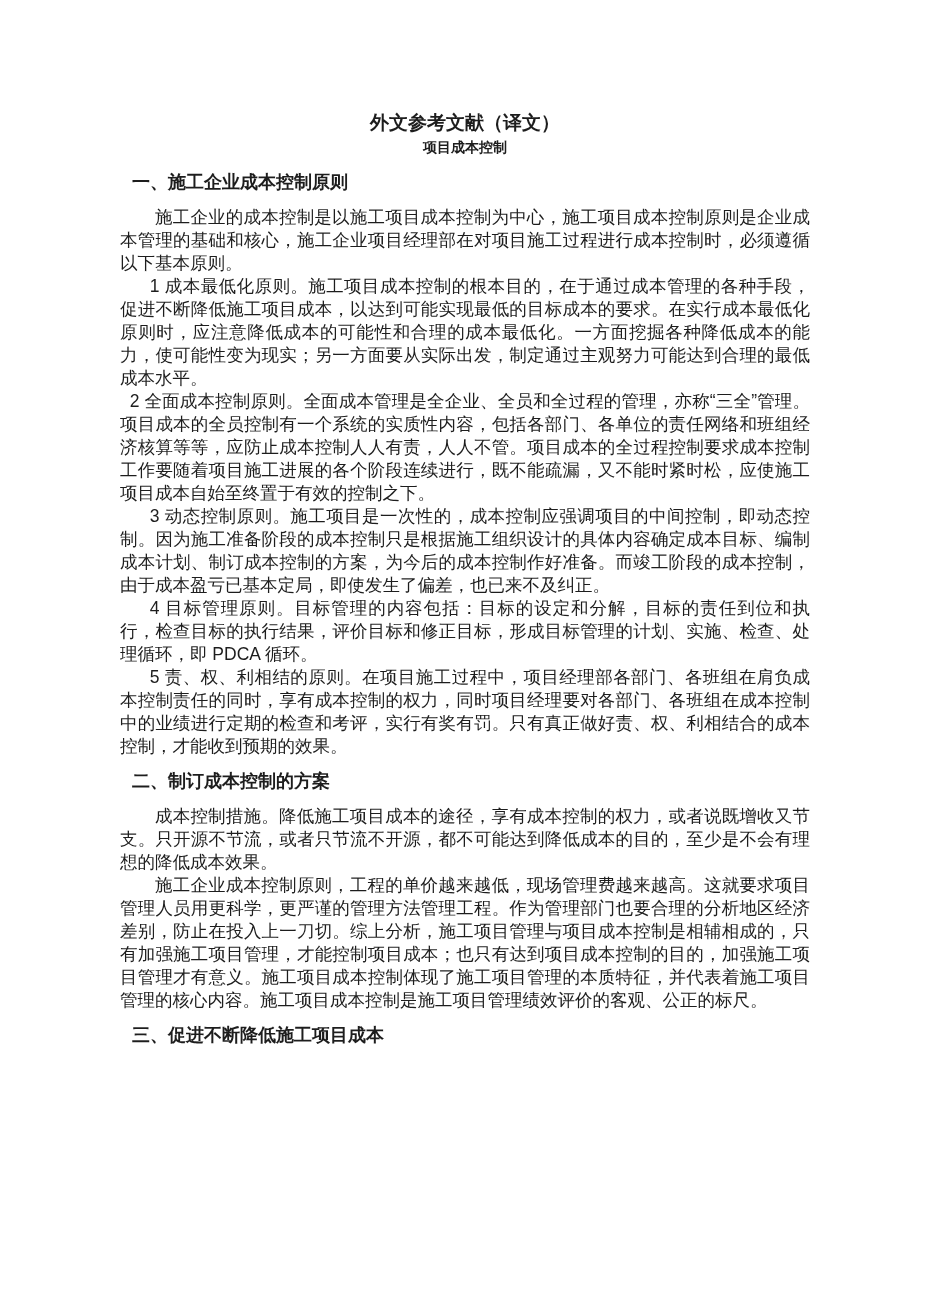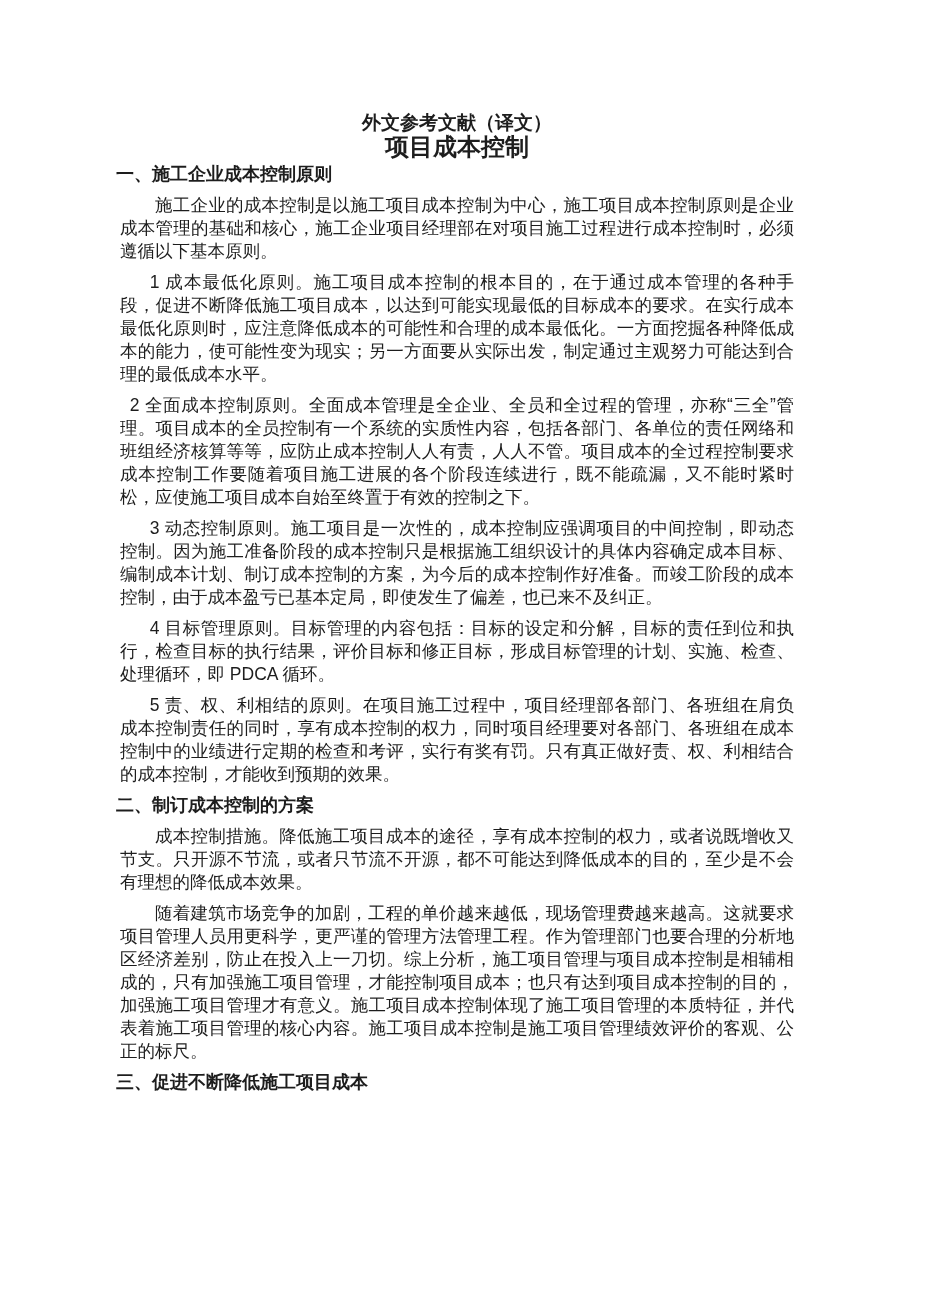--- a/index.html
+++ b/index.html
@@ -10,47 +10,47 @@
   body {
     position: relative;
     width: 925px;
     height: 1308px;
     overflow: hidden;
     font-family: "Liberation Sans", sans-serif;
     color: #1d1d1d;
   }
   .page {
     position: absolute;
-    left: 112px;
+    left: 120px;
     top: 110px;
     width: 690px;
   }
   .doc-title {
     font-size: 19px;
     font-weight: 700;
     text-align: center;
     line-height: 25px;
   }
   .doc-subtitle {
-    font-size: 24px;
+    font-size: 14px;
     font-weight: 700;
     text-align: center;
     line-height: 24px;
   }
   .sec-heading {
     font-size: 18px;
     font-weight: 700;
     line-height: 23px;
-    margin: 4px;
+    margin: 12px;
     text-align: left;
   }
   .para {
     font-size: 17.5px;
     line-height: 23px;
-    margin: 8px;
+    margin: 0;
     text-align: justify;
     text-justify: inter-ideograph;
     word-break: break-all;
   }
   .para.normal { text-indent: 2em; }
   .para.num    { text-indent: 1.7em; }
   .para.num-sm { text-indent: 0.55em; }
 </style>
 </head>
 <body style="color: rgb(29, 29, 29); background: rgb(255, 255, 255);">
@@ -61,16 +61,16 @@
   <div id="doc-body">
       <h3 class="sec-heading">一、施工企业成本控制原则</h3>
       <p class="para normal">施工企业的成本控制是以施工项目成本控制为中心，施工项目成本控制原则是企业成本管理的基础和核心，施工企业项目经理部在对项目施工过程进行成本控制时，必须遵循以下基本原则。</p>
       <p class="para num">1 成本最低化原则。施工项目成本控制的根本目的，在于通过成本管理的各种手段，促进不断降低施工项目成本，以达到可能实现最低的目标成本的要求。在实行成本最低化原则时，应注意降低成本的可能性和合理的成本最低化。一方面挖掘各种降低成本的能力，使可能性变为现实；另一方面要从实际出发，制定通过主观努力可能达到合理的最低成本水平。</p>
       <p class="para num-sm">2 全面成本控制原则。全面成本管理是全企业、全员和全过程的管理，亦称“三全”管理。项目成本的全员控制有一个系统的实质性内容，包括各部门、各单位的责任网络和班组经济核算等等，应防止成本控制人人有责，人人不管。项目成本的全过程控制要求成本控制工作要随着项目施工进展的各个阶段连续进行，既不能疏漏，又不能时紧时松，应使施工项目成本自始至终置于有效的控制之下。</p>
       <p class="para num">3 动态控制原则。施工项目是一次性的，成本控制应强调项目的中间控制，即动态控制。因为施工准备阶段的成本控制只是根据施工组织设计的具体内容确定成本目标、编制成本计划、制订成本控制的方案，为今后的成本控制作好准备。而竣工阶段的成本控制，由于成本盈亏已基本定局，即使发生了偏差，也已来不及纠正。</p>
       <p class="para num">4 目标管理原则。目标管理的内容包括：目标的设定和分解，目标的责任到位和执行，检查目标的执行结果，评价目标和修正目标，形成目标管理的计划、实施、检查、处理循环，即 PDCA 循环。</p>
       <p class="para num">5 责、权、利相结的原则。在项目施工过程中，项目经理部各部门、各班组在肩负成本控制责任的同时，享有成本控制的权力，同时项目经理要对各部门、各班组在成本控制中的业绩进行定期的检查和考评，实行有奖有罚。只有真正做好责、权、利相结合的成本控制，才能收到预期的效果。</p>
       <h3 class="sec-heading">二、制订成本控制的方案</h3>
       <p class="para normal">成本控制措施。降低施工项目成本的途径，享有成本控制的权力，或者说既增收又节支。只开源不节流，或者只节流不开源，都不可能达到降低成本的目的，至少是不会有理想的降低成本效果。</p>
-      <p class="para normal">随着建筑市场竞争的加剧，工程的单价越来越低，现场管理费越来越高。这就要求项目管理人员用更科学，更严谨的管理方法管理工程。作为管理部门也要合理的分析地区经济差别，防止在投入上一刀切。综上分析，施工项目管理与项目成本控制是相辅相成的，只有加强施工项目管理，才能控制项目成本；也只有达到项目成本控制的目的，加强施工项目管理才有意义。施工项目成本控制体现了施工项目管理的本质特征，并代表着施工项目管理的核心内容。施工项目成本控制是施工项目管理绩效评价的客观、公正的标尺。</p>
+      <p class="para normal">施工企业成本控制原则，工程的单价越来越低，现场管理费越来越高。这就要求项目管理人员用更科学，更严谨的管理方法管理工程。作为管理部门也要合理的分析地区经济差别，防止在投入上一刀切。综上分析，施工项目管理与项目成本控制是相辅相成的，只有加强施工项目管理，才能控制项目成本；也只有达到项目成本控制的目的，加强施工项目管理才有意义。施工项目成本控制体现了施工项目管理的本质特征，并代表着施工项目管理的核心内容。施工项目成本控制是施工项目管理绩效评价的客观、公正的标尺。</p>
       <h3 class="sec-heading">三、促进不断降低施工项目成本</h3>
     </div>
 </div>
 
 </body></html>

